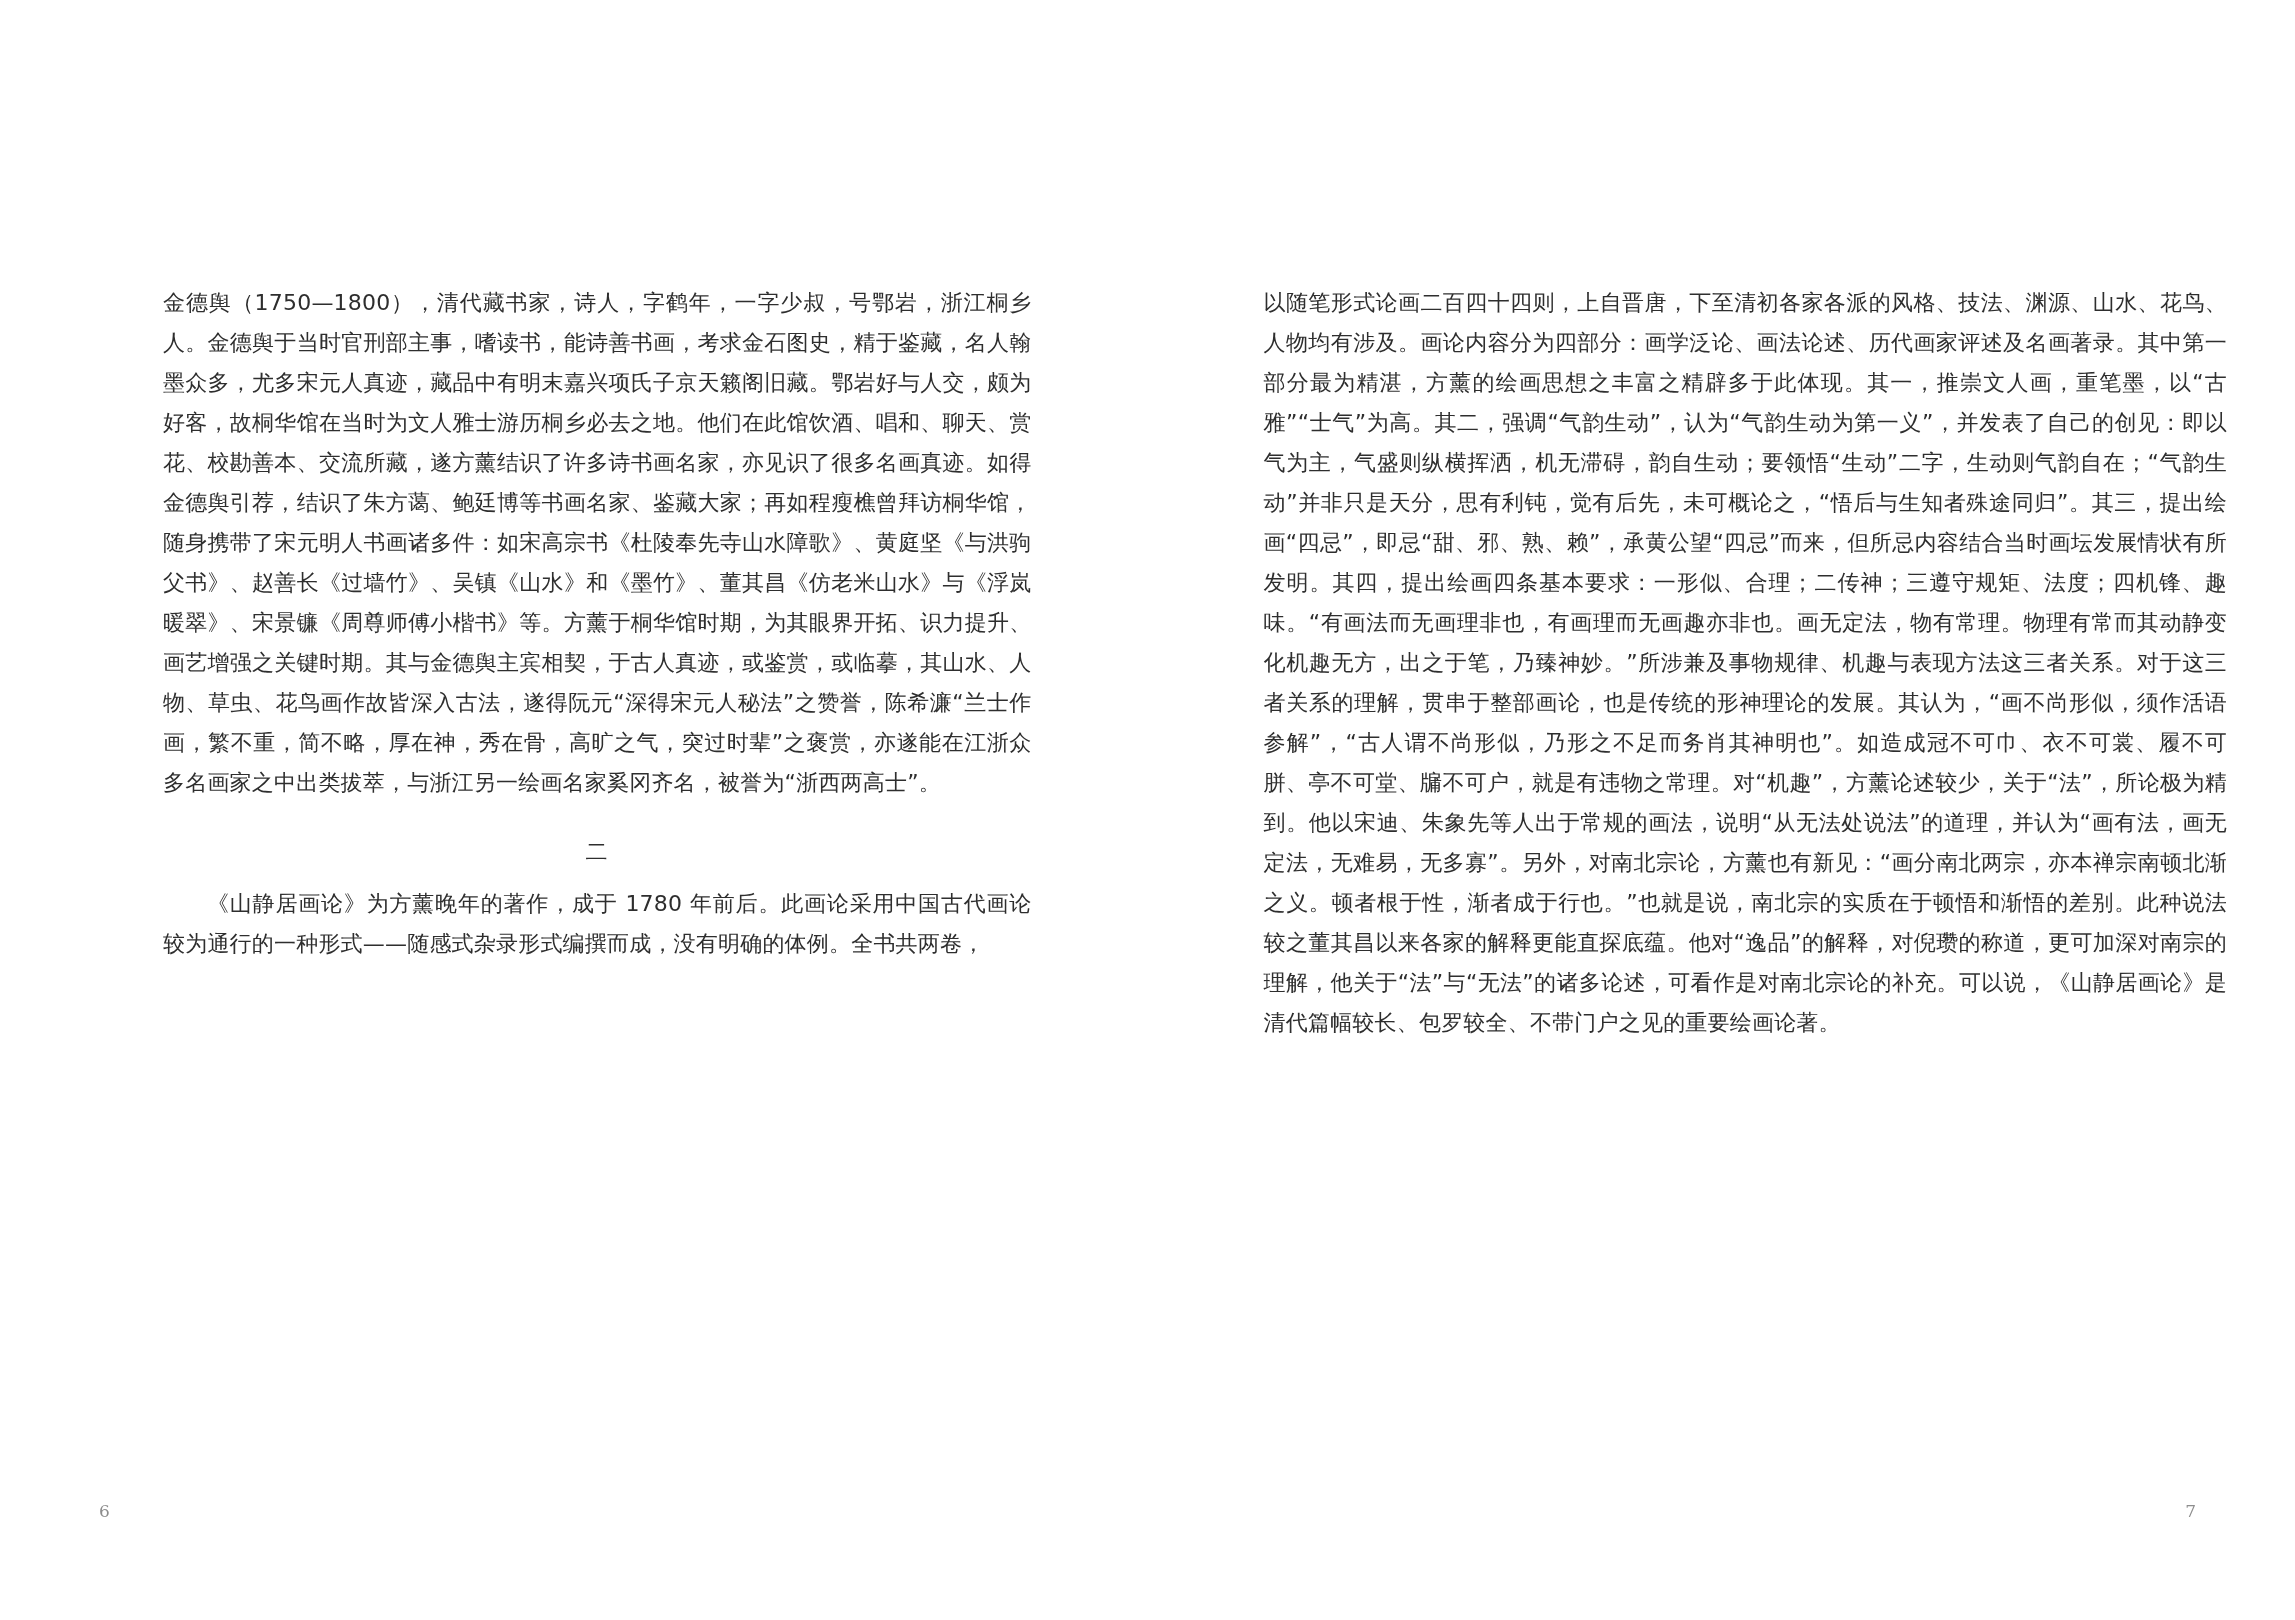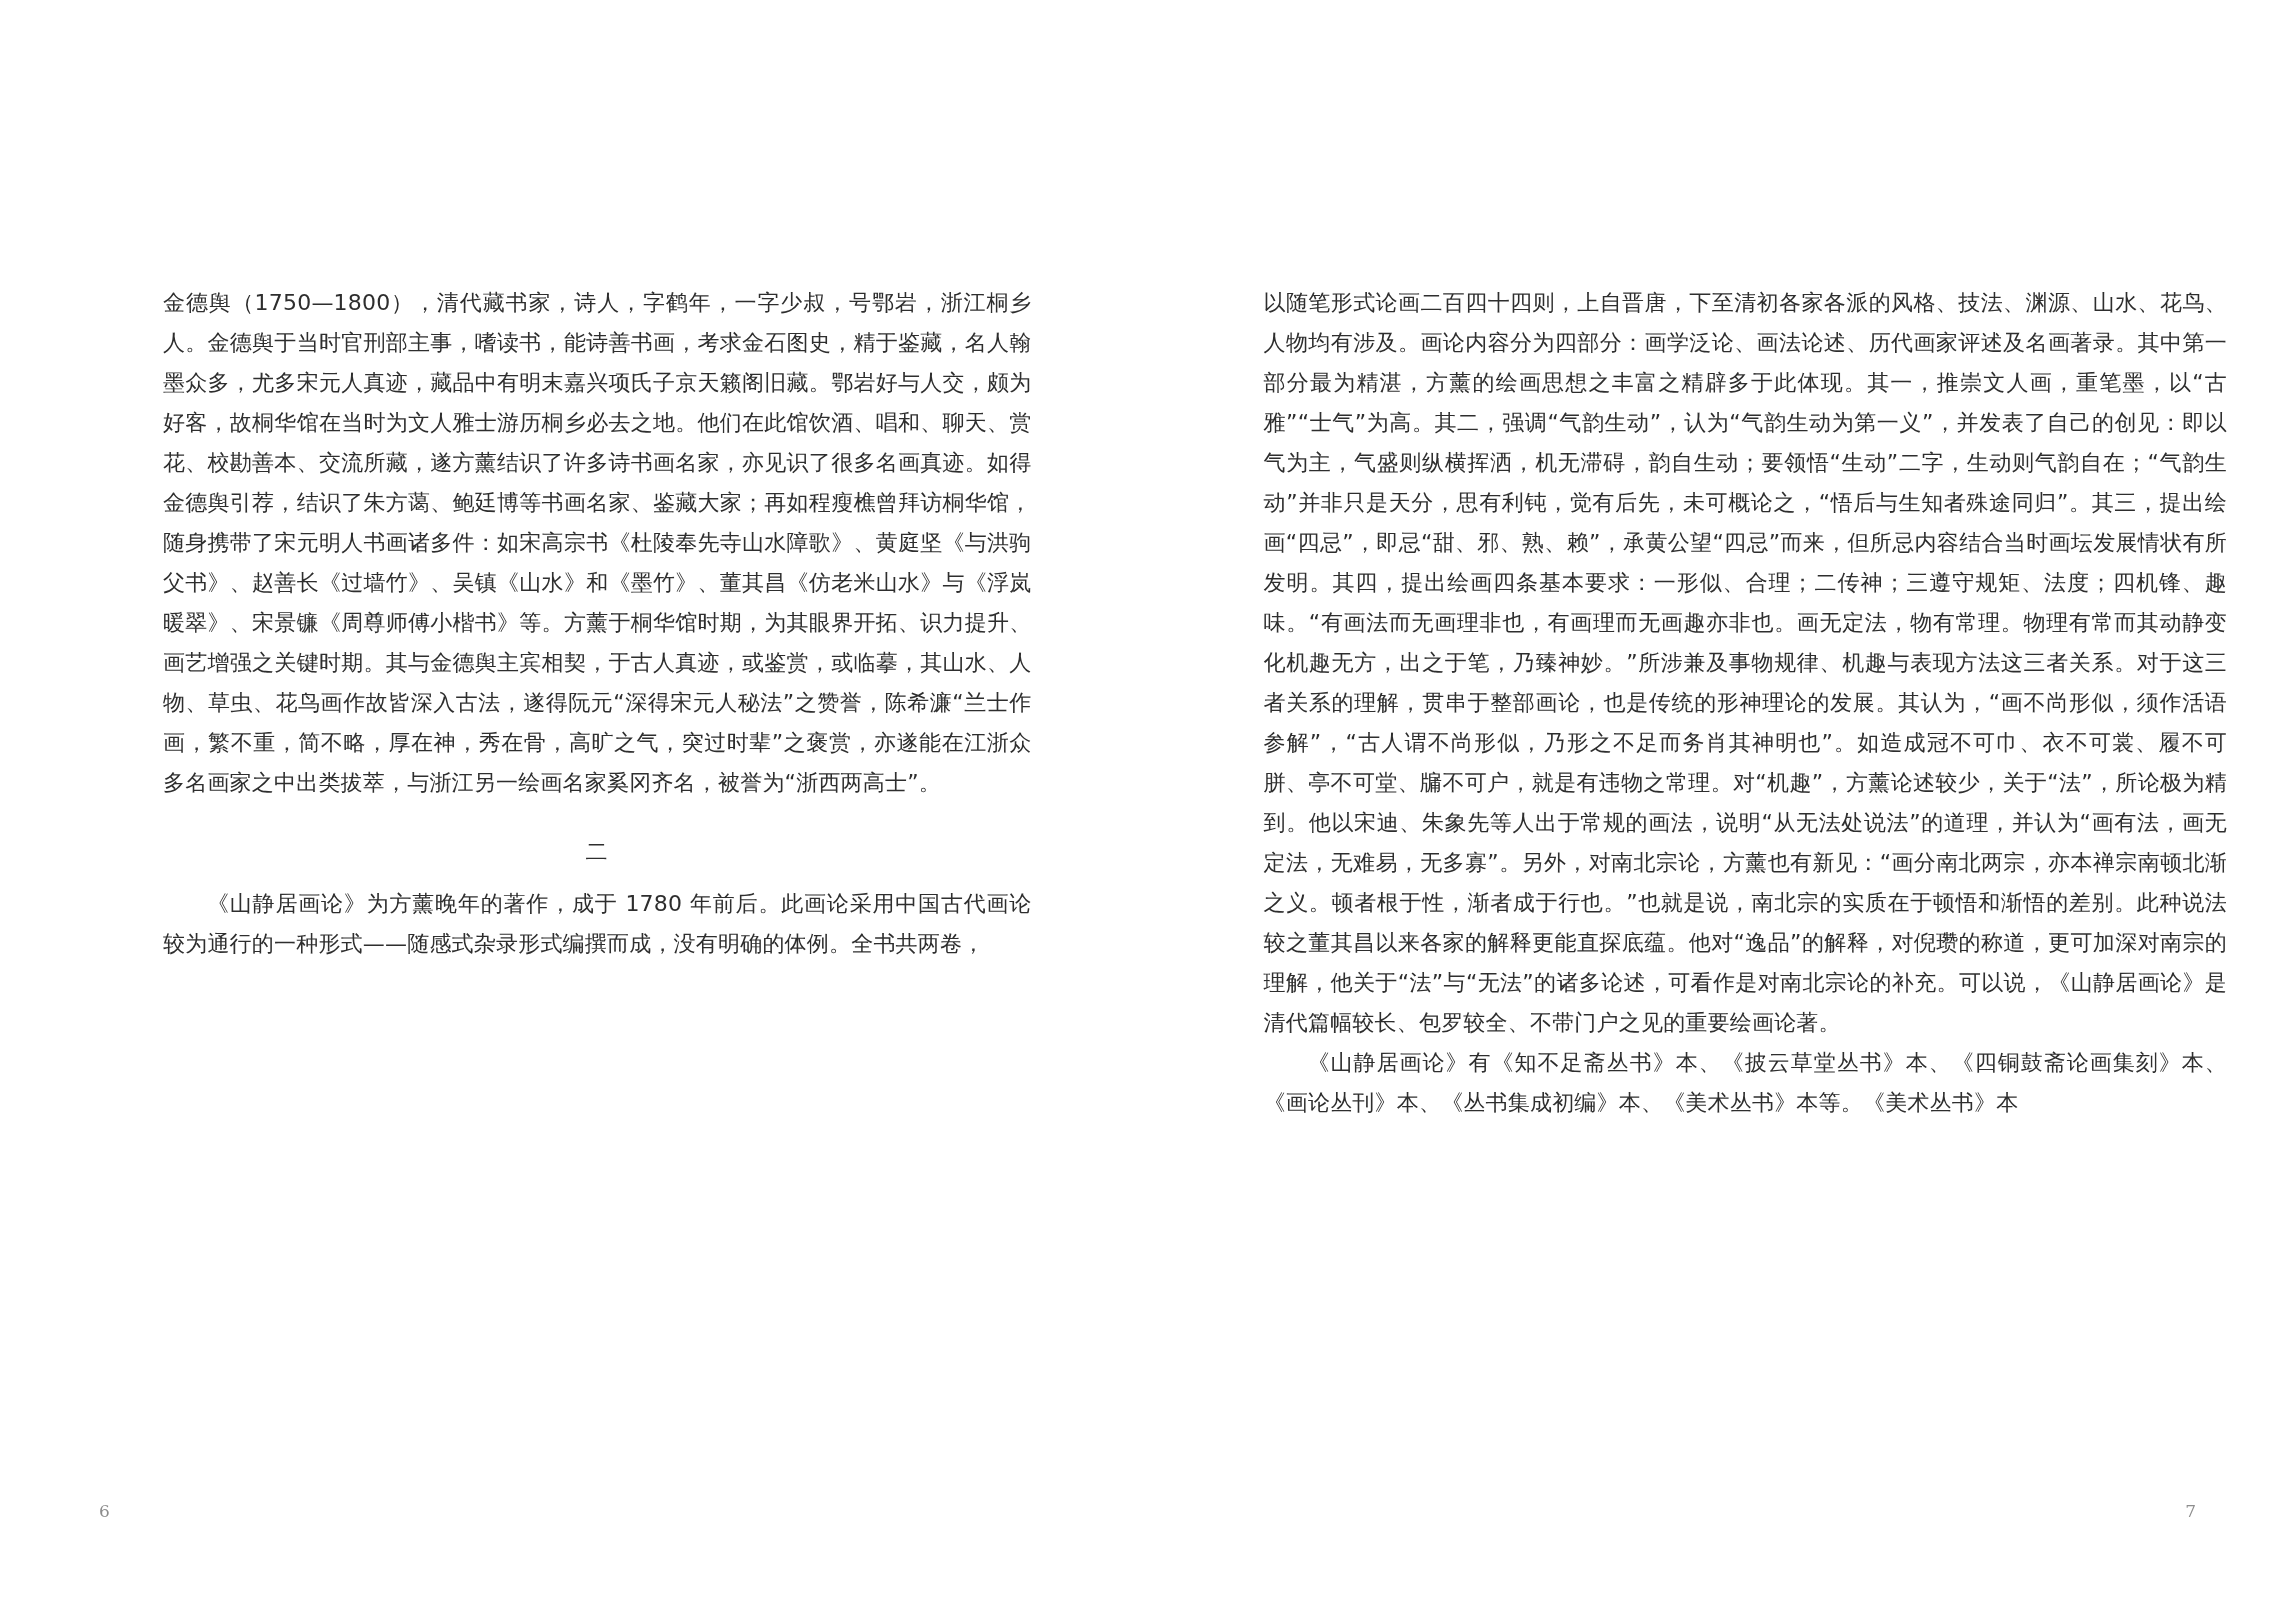--- a/index.html
+++ b/index.html
@@ -73,19 +73,18 @@
       <p class="para">金德舆（1750—1800），清代藏书家，诗人，字鹤年，一字少叔，号鄂岩，浙江桐乡人。金德舆于当时官刑部主事，嗜读书，能诗善书画，考求金石图史，精于鉴藏，名人翰墨众多，尤多宋元人真迹，藏品中有明末嘉兴项氏子京天籁阁旧藏。鄂岩好与人交，颇为好客，故桐华馆在当时为文人雅士游历桐乡必去之地。他们在此馆饮酒、唱和、聊天、赏花、校勘善本、交流所藏，遂方薰结识了许多诗书画名家，亦见识了很多名画真迹。如得金德舆引荐，结识了朱方蔼、鲍廷博等书画名家、鉴藏大家；再如程瘦樵曾拜访桐华馆，随身携带了宋元明人书画诸多件：如宋高宗书《杜陵奉先寺山水障歌》、黄庭坚《与洪驹父书》、赵善长《过墙竹》、吴镇《山水》和《墨竹》、董其昌《仿老米山水》与《浮岚暖翠》、宋景镰《周尊师傅小楷书》等。方薰于桐华馆时期，为其眼界开拓、识力提升、画艺增强之关键时期。其与金德舆主宾相契，于古人真迹，或鉴赏，或临摹，其山水、人物、草虫、花鸟画作故皆深入古法，遂得阮元“深得宋元人秘法”之赞誉，陈希濂“兰士作画，繁不重，简不略，厚在神，秀在骨，高旷之气，突过时辈”之褒赏，亦遂能在江浙众多名画家之中出类拔萃，与浙江另一绘画名家奚冈齐名，被誉为“浙西两高士”。</p>
       <div class="section-number">二</div>
       <p class="para indent">《山静居画论》为方薰晚年的著作，成于 1780 年前后。此画论采用中国古代画论较为通行的一种形式——随感式杂录形式编撰而成，没有明确的体例。全书共两卷，</p>
     </div>
     <div class="folio folio-left">6</div>
   </div>
 
   <div class="page page-right">
     <div class="col-body">
       <p class="para">以随笔形式论画二百四十四则，上自晋唐，下至清初各家各派的风格、技法、渊源、山水、花鸟、人物均有涉及。画论内容分为四部分：画学泛论、画法论述、历代画家评述及名画著录。其中第一部分最为精湛，方薰的绘画思想之丰富之精辟多于此体现。其一，推崇文人画，重笔墨，以“古雅”“士气”为高。其二，强调“气韵生动”，认为“气韵生动为第一义”，并发表了自己的创见：即以气为主，气盛则纵横挥洒，机无滞碍，韵自生动；要领悟“生动”二字，生动则气韵自在；“气韵生动”并非只是天分，思有利钝，觉有后先，未可概论之，“悟后与生知者殊途同归”。其三，提出绘画“四忌”，即忌“甜、邪、熟、赖”，承黄公望“四忌”而来，但所忌内容结合当时画坛发展情状有所发明。其四，提出绘画四条基本要求：一形似、合理；二传神；三遵守规矩、法度；四机锋、趣味。“有画法而无画理非也，有画理而无画趣亦非也。画无定法，物有常理。物理有常而其动静变化机趣无方，出之于笔，乃臻神妙。”所涉兼及事物规律、机趣与表现方法这三者关系。对于这三者关系的理解，贯串于整部画论，也是传统的形神理论的发展。其认为，“画不尚形似，须作活语参解”，“古人谓不尚形似，乃形之不足而务肖其神明也”。如造成冠不可巾、衣不可裳、履不可胼、亭不可堂、牖不可户，就是有违物之常理。对“机趣”，方薰论述较少，关于“法”，所论极为精到。他以宋迪、朱象先等人出于常规的画法，说明“从无法处说法”的道理，并认为“画有法，画无定法，无难易，无多寡”。另外，对南北宗论，方薰也有新见：“画分南北两宗，亦本禅宗南顿北渐之义。顿者根于性，渐者成于行也。”也就是说，南北宗的实质在于顿悟和渐悟的差别。此种说法较之董其昌以来各家的解释更能直探底蕴。他对“逸品”的解释，对倪瓒的称道，更可加深对南宗的理解，他关于“法”与“无法”的诸多论述，可看作是对南北宗论的补充。可以说，《山静居画论》是清代篇幅较长、包罗较全、不带门户之见的重要绘画论著。</p>
-      <p class="para indent">《山静居画论》有《知不足斋丛书》本、《披云草堂丛书》本、《四铜鼓斋论画集刻》本、《画论丛刊》本、《丛书集成初编》本、《美术丛书》本等。《美术丛书》本</p>
     </div>
     <div class="folio folio-right">7</div>
   </div>
 
 </div>
 
 
 </body></html>

